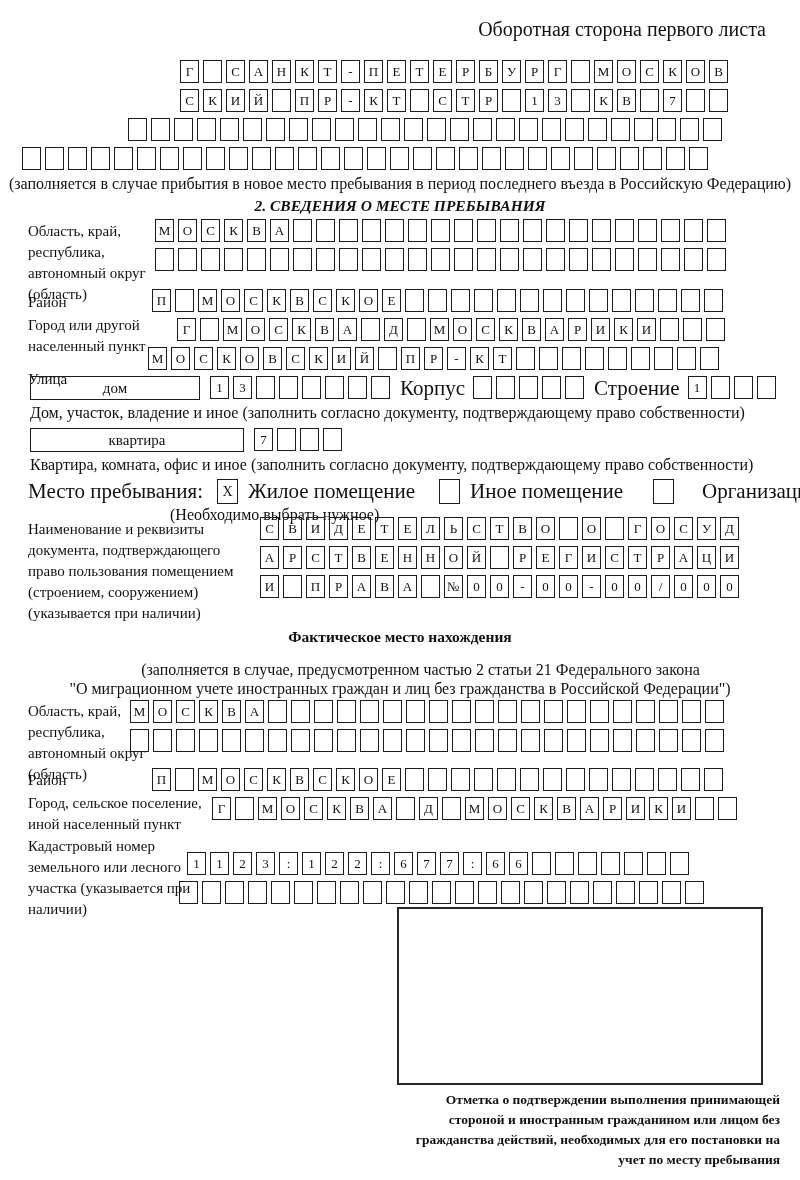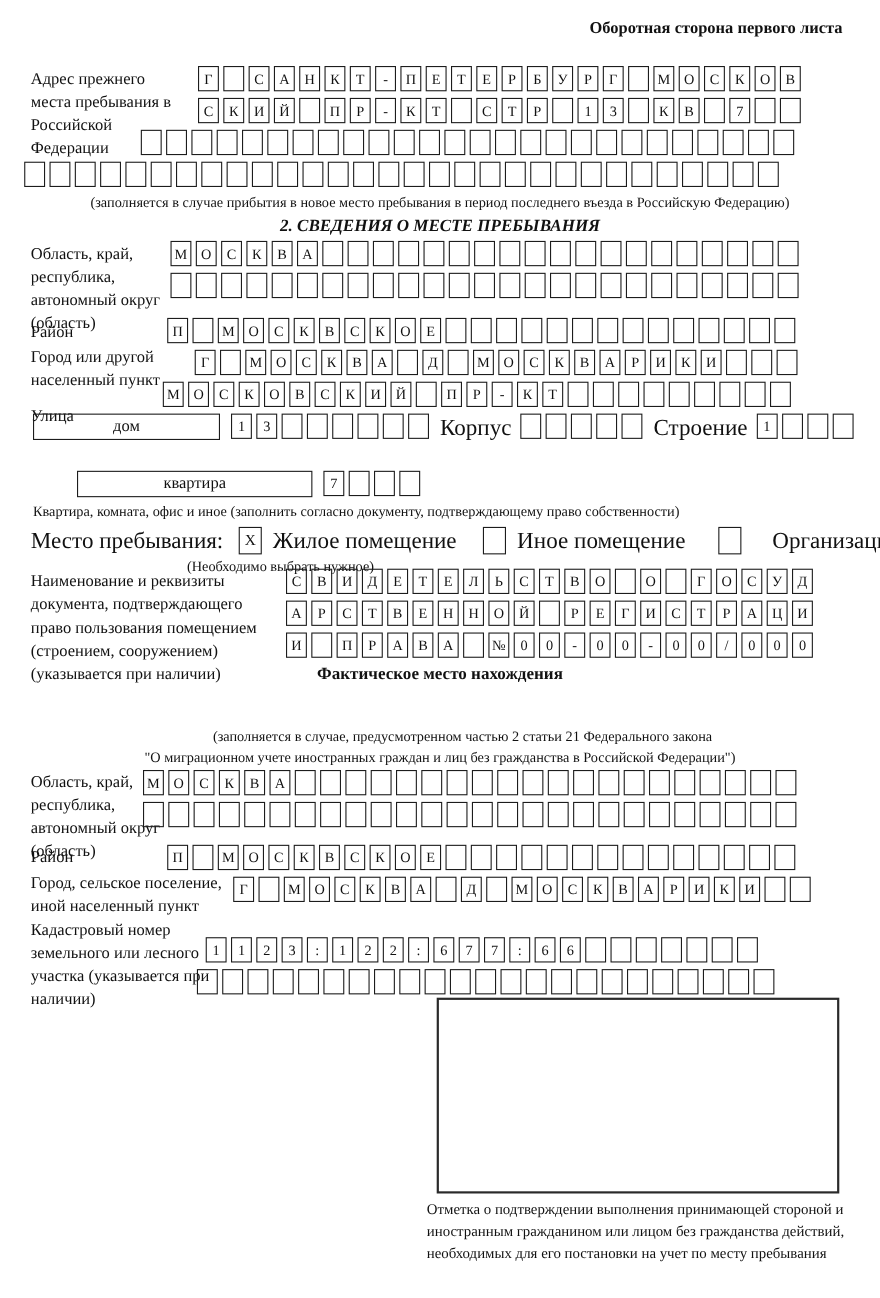--- a/index.html
+++ b/index.html
@@ -6,23 +6,23 @@
   .sheet{
     position:relative;
     width:800px;height:1180px;
     margin:0 auto;
     background:#ffffff;
     font-family:"Liberation Serif","DejaVu Serif",serif;
     color:#111;
     overflow:hidden;
   }
   .abs{position:absolute;}
-  .hdr-note{font-size:15px;font-weight:bold;}
+  .hdr-note{font-size:20px;}
   .lbl{font-size:15px;line-height:21px;}
-  .cap{font-size:13px;line-height:18px;}
+  .cap{font-size:16px;line-height:18px;}
   .center{left:0;right:0;text-align:center;}
   .sec-title{font-size:15.5px;font-weight:bold;}
   .grid{display:flex;}
   .cell{
     width:17px;height:21px;
     border:1.5px solid #1c1c1c;
     margin-right:4px;
     display:inline-flex;align-items:center;justify-content:center;
     font-size:13px;line-height:1;
     flex:0 0 auto;
@@ -41,21 +41,20 @@
   }
   .stamp-box{border:2px solid #2a2a2a;background:#fff;}
 </style>
 </head>
 <body>
 
 <div class="sheet">
 
   <div class="abs hdr-note" style="top:18px;right:34px;">Оборотная сторона первого листа</div>
 
-  <div class="abs lbl" style="top:62px;left:28px;width:138px;">Адрес прежнего места пребывания в Российской Федерации</div>
   <div class="abs grid" style="top:60px;left:180px;">
       <span class="cell">Г</span>
       <span class="cell"></span>
       <span class="cell">С</span>
       <span class="cell">А</span>
       <span class="cell">Н</span>
       <span class="cell">К</span>
       <span class="cell">Т</span>
       <span class="cell">-</span>
       <span class="cell">П</span>
@@ -328,22 +327,23 @@
         <span class="cell"></span>
       </div>
     <div class="inline-lbl" style="margin:0 8px 0 6px;">Строение</div>
     <div class="grid">
         <span class="cell">1</span>
         <span class="cell"></span>
         <span class="cell"></span>
         <span class="cell"></span>
       </div>
   </div>
-
-  <div class="abs flexline" style="top:428px;left:30px;margin-left:40px;">
+  <div class="abs cap" style="top:404px;left:30px;">Дом, участок, владение и иное (заполнить согласно документу, подтверждающему право собственности)</div>
+
+  <div class="abs flexline" style="top:428px;left:30px;">
     <div class="wide-box" style="width:212px;margin-right:10px;">квартира</div>
     <div class="grid">
         <span class="cell">7</span>
         <span class="cell"></span>
         <span class="cell"></span>
         <span class="cell"></span>
       </div>
   </div>
   <div class="abs cap" style="top:456px;left:30px;">Квартира, комната, офис и иное (заполнить согласно документу, подтверждающему право собственности)</div>
 
@@ -422,21 +422,21 @@
       <span class="cell">0</span>
       <span class="cell">-</span>
       <span class="cell">0</span>
       <span class="cell">0</span>
       <span class="cell">/</span>
       <span class="cell">0</span>
       <span class="cell">0</span>
       <span class="cell">0</span>
     </div>
 
-  <div class="abs sec-title center" style="top:604px;">Фактическое место нахождения</div>
+  <div class="abs sec-title center" style="top:628px;">Фактическое место нахождения</div>
   <div class="abs cap center" style="top:661px;padding-left:41px;">(заполняется в случае, предусмотренном частью 2 статьи 21 Федерального закона</div>
   <div class="abs cap center" style="top:680px;">"О миграционном учете иностранных граждан и лиц без гражданства в Российской Федерации")</div>
 
   <div class="abs lbl" style="top:701px;left:28px;width:150px;">Область, край, республика, автономный округ (область)</div>
   <div class="abs grid" style="top:700px;left:130px;">
       <span class="cell">М</span>
       <span class="cell">О</span>
       <span class="cell">С</span>
       <span class="cell">К</span>
       <span class="cell">В</span>
@@ -592,15 +592,15 @@
       <span class="cell"></span>
       <span class="cell"></span>
       <span class="cell"></span>
       <span class="cell"></span>
       <span class="cell"></span>
       <span class="cell"></span>
       <span class="cell"></span>
     </div>
 
   <div class="abs stamp-box" style="top:907px;left:397px;width:362px;height:174px;"></div>
-  <div class="abs cap" style="top:1090px;left:388px;width:392px;text-align:left;font-size:13.5px;line-height:20px;">Отметка о подтверждении выполнения принимающей стороной и иностранным гражданином или лицом без гражданства действий, необходимых для его постановки на учет по месту пребывания</div>
+  <div class="abs cap" style="top:1090px;left:388px;width:392px;text-align:right;font-size:13.5px;line-height:20px;font-weight:bold;">Отметка о подтверждении выполнения принимающей стороной и иностранным гражданином или лицом без гражданства действий, необходимых для его постановки на учет по месту пребывания</div>
 
 </div>
 
 </body></html>

